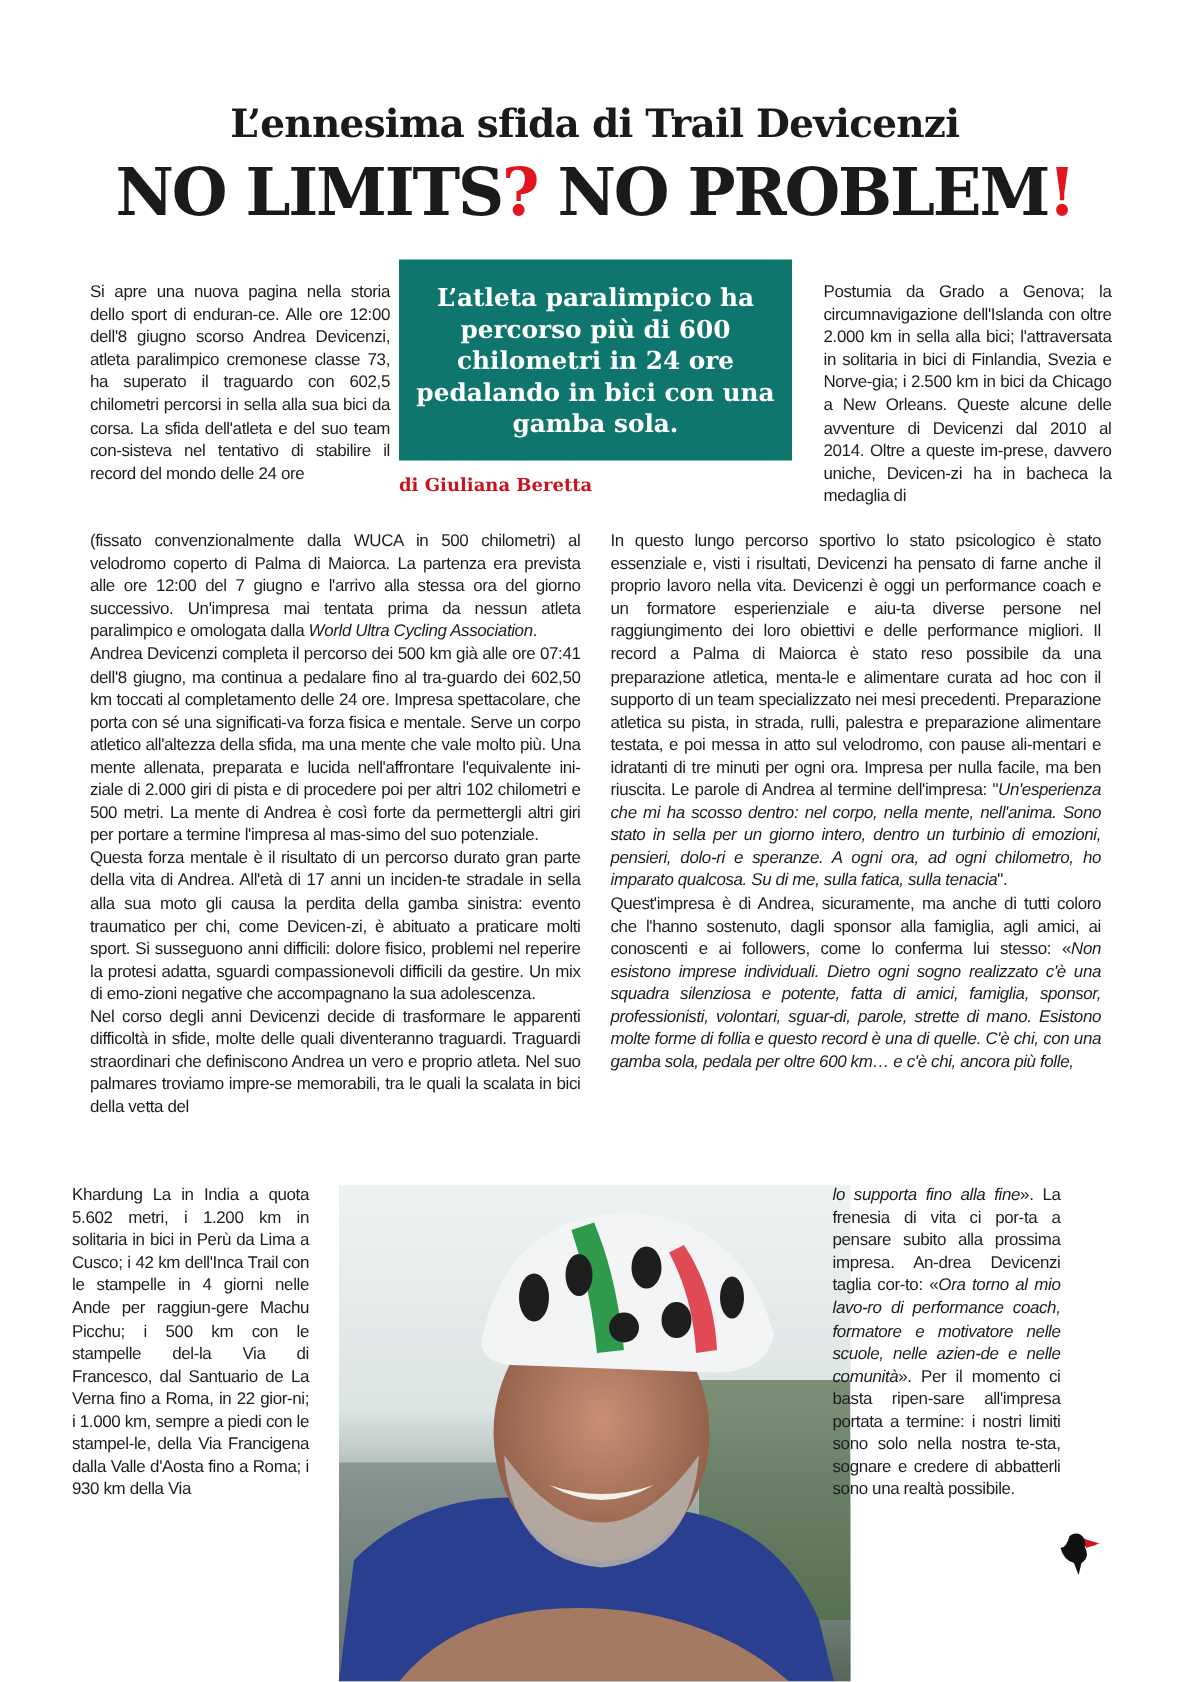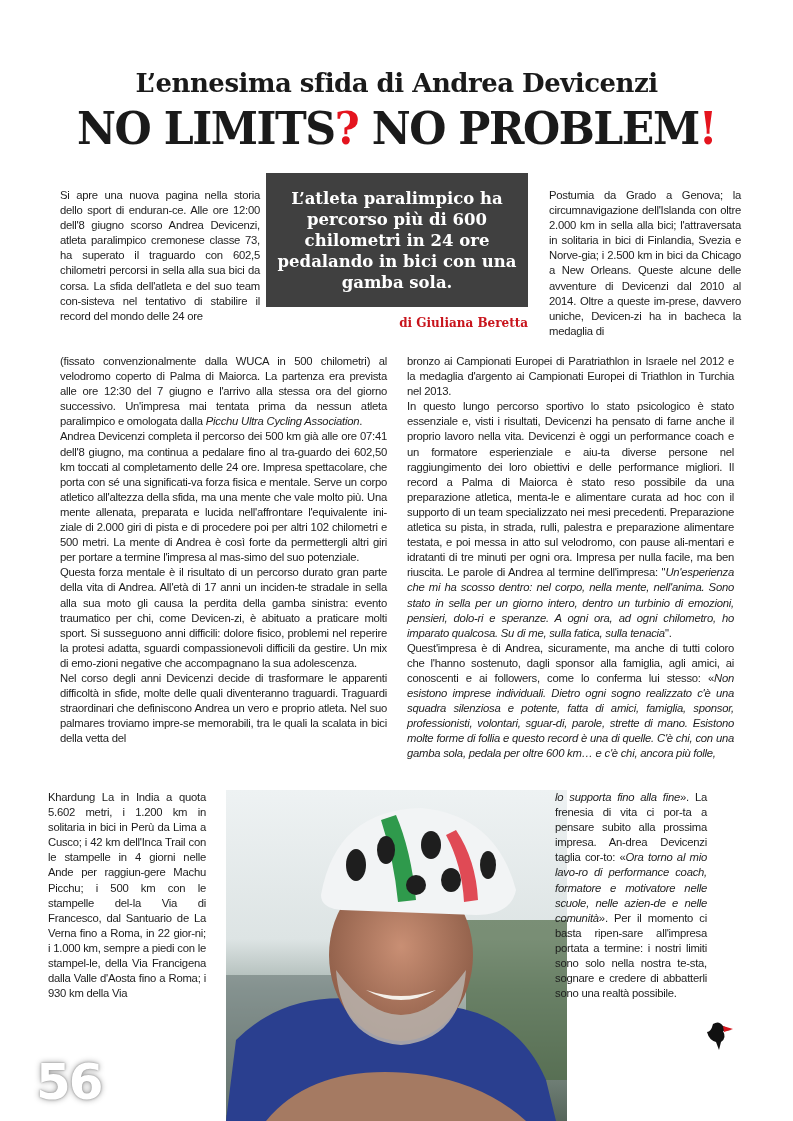--- a/index.html
+++ b/index.html
@@ -9,24 +9,24 @@
 
   .kicker { position: absolute; left: 0; width: 793px; top: 68px; text-align: center;
             font-family: "DejaVu Serif", serif; font-weight: bold; font-size: 26px;
             letter-spacing: -0.5px; color: #1a1a1a; margin: 0; }
   .headline { position: absolute; left: 0; width: 793px; top: 103px; text-align: center;
               font-family: "DejaVu Serif", serif; font-weight: bold; font-size: 44px;
               letter-spacing: -1.5px; color: #1a1a1a; margin: 0; line-height: 52px; transform: scaleX(0.97); }
   .headline .accent { color: #e4141e; }
 
   .callout { position: absolute; left: 266px; top: 173px; width: 262px; height: 134px;
-             background: #404040; color: #ffffff; display: flex; align-items: center; justify-content: center;
+             background: #0f766e; color: #ffffff; display: flex; align-items: center; justify-content: center;
              text-align: center; font-family: "DejaVu Serif", serif; font-weight: bold; font-size: 16.5px;
              line-height: 21px; padding: 0 10px; box-sizing: border-box; }
-  .byline { position: absolute; left: 266px; top: 316px; width: 262px; text-align: right;
+  .byline { position: absolute; left: 266px; top: 316px; width: 262px; text-align: left;
             font-family: "DejaVu Serif", serif; font-weight: bold; font-size: 12px; color: #c8141c; }
 
   .txt { position: absolute; font-size: 11.3px; line-height: 15.1px; text-align: justify;
          color: #1d1d1d; letter-spacing: -0.25px; margin: 0; }
   .txt p { margin: 0; text-indent: 0; }
   .txt em { font-style: italic; }
 
   #col-left-top { left: 60px; top: 188px; width: 200px; }
   #col-right-top { left: 549px; top: 188px; width: 192px; }
   #col-left-mid { left: 60px; top: 354px; width: 327px; }
@@ -40,46 +40,45 @@
   .page-number { position: absolute; left: 36px; top: 1053px; font-family: "DejaVu Sans", sans-serif;
                  font-weight: bold; font-size: 50px; color: #ffffff; letter-spacing: -2px;
                  text-shadow: 0 0 6px #9a9a9a, 0 0 2px #7a7a7a; }
   .logo { position: absolute; left: 705px; top: 1020px; width: 30px; height: 32px; }
 </style>
 </head>
 <body>
 
 <div class="page">
 
-  <h2 class="kicker">L’ennesima sfida di Andrea Devicenzi</h2>
+  <h2 class="kicker">L’ennesima sfida di Trail Devicenzi</h2>
 
   <h1 class="headline"><span>NO LIMITS</span><span class="accent">?</span><span> NO PROBLEM</span><span class="accent">!</span></h1>
 
   <div class="callout">
     <span>L’atleta paralimpico ha percorso più di 600 chilometri in 24 ore pedalando in bici con una gamba sola.</span>
   </div>
   <div class="byline">di Giuliana Beretta</div>
 
   <div class="txt" id="col-left-top">
     <p>Si apre una nuova pagina nella storia dello sport di enduran-ce. Alle ore 12:00 dell'8 giugno scorso Andrea Devicenzi, atleta paralimpico cremonese classe 73, ha superato il traguardo con 602,5 chilometri percorsi in sella alla sua bici da corsa. La sfida dell'atleta e del suo team con-sisteva nel tentativo di stabilire il record del mondo delle 24 ore</p>
   </div>
 
   <div class="txt" id="col-right-top">
     <p>Postumia da Grado a Genova; la circumnavigazione dell'Islanda con oltre 2.000 km in sella alla bici; l'attraversata in solitaria in bici di Finlandia, Svezia e Norve-gia; i 2.500 km in bici da Chicago a New Orleans. Queste alcune delle avventure di Devicenzi dal 2010 al 2014. Oltre a queste im-prese, davvero uniche, Devicen-zi ha in bacheca la medaglia di</p>
   </div>
 
   <div class="txt" id="col-left-mid">
-    <p><span>(fissato convenzionalmente dalla WUCA in 500 chilometri) al velodromo coperto di Palma di Maiorca. La partenza era prevista alle ore 12:30 del 7 giugno e l'arrivo alla stessa ora del giorno successivo. Un'impresa mai tentata prima da nessun atleta paralimpico e omologata dalla </span><em>Picchu Ultra Cycling Association</em><span>.</span></p>
+    <p><span>(fissato convenzionalmente dalla WUCA in 500 chilometri) al velodromo coperto di Palma di Maiorca. La partenza era prevista alle ore 12:00 del 7 giugno e l'arrivo alla stessa ora del giorno successivo. Un'impresa mai tentata prima da nessun atleta paralimpico e omologata dalla </span><em>World Ultra Cycling Association</em><span>.</span></p>
     <p>Andrea Devicenzi completa il percorso dei 500 km già alle ore 07:41 dell'8 giugno, ma continua a pedalare fino al tra-guardo dei 602,50 km toccati al completamento delle 24 ore. Impresa spettacolare, che porta con sé una significati-va forza fisica e mentale. Serve un corpo atletico all'altezza della sfida, ma una mente che vale molto più. Una mente allenata, preparata e lucida nell'affrontare l'equivalente ini-ziale di 2.000 giri di pista e di procedere poi per altri 102 chilometri e 500 metri. La mente di Andrea è così forte da permettergli altri giri per portare a termine l'impresa al mas-simo del suo potenziale.</p>
     <p>Questa forza mentale è il risultato di un percorso durato gran parte della vita di Andrea. All'età di 17 anni un inciden-te stradale in sella alla sua moto gli causa la perdita della gamba sinistra: evento traumatico per chi, come Devicen-zi, è abituato a praticare molti sport. Si susseguono anni difficili: dolore fisico, problemi nel reperire la protesi adatta, sguardi compassionevoli difficili da gestire. Un mix di emo-zioni negative che accompagnano la sua adolescenza.</p>
     <p>Nel corso degli anni Devicenzi decide di trasformare le apparenti difficoltà in sfide, molte delle quali diventeranno traguardi. Traguardi straordinari che definiscono Andrea un vero e proprio atleta. Nel suo palmares troviamo impre-se memorabili, tra le quali la scalata in bici della vetta del</p>
   </div>
 
   <div class="txt" id="col-right-mid">
-    <p>bronzo ai Campionati Europei di Paratriathlon in Israele nel 2012 e la medaglia d'argento ai Campionati Europei di Triathlon in Turchia nel 2013.</p>
     <p><span>In questo lungo percorso sportivo lo stato psicologico è stato essenziale e, visti i risultati, Devicenzi ha pensato di farne anche il proprio lavoro nella vita. Devicenzi è oggi un performance coach e un formatore esperienziale e aiu-ta diverse persone nel raggiungimento dei loro obiettivi e delle performance migliori. Il record a Palma di Maiorca è stato reso possibile da una preparazione atletica, menta-le e alimentare curata ad hoc con il supporto di un team specializzato nei mesi precedenti. Preparazione atletica su pista, in strada, rulli, palestra e preparazione alimentare testata, e poi messa in atto sul velodromo, con pause ali-mentari e idratanti di tre minuti per ogni ora. Impresa per nulla facile, ma ben riuscita. Le parole di Andrea al termine dell'impresa: "</span><em>Un'esperienza che mi ha scosso dentro: nel corpo, nella mente, nell'anima. Sono stato in sella per un giorno intero, dentro un turbinio di emozioni, pensieri, dolo-ri e speranze. A ogni ora, ad ogni chilometro, ho imparato qualcosa. Su di me, sulla fatica, sulla tenacia</em><span>".</span></p>
     <p><span>Quest'impresa è di Andrea, sicuramente, ma anche di tutti coloro che l'hanno sostenuto, dagli sponsor alla famiglia, agli amici, ai conoscenti e ai followers, come lo conferma lui stesso: «</span><em>Non esistono imprese individuali. Dietro ogni sogno realizzato c'è una squadra silenziosa e potente, fatta di amici, famiglia, sponsor, professionisti, volontari, sguar-di, parole, strette di mano. Esistono molte forme di follia e questo record è una di quelle. C'è chi, con una gamba sola, pedala per oltre 600 km… e c'è chi, ancora più folle,</em></p>
   </div>
 
   <div class="txt" id="col-left-bottom">
     <p>Khardung La in India a quota 5.602 metri, i 1.200 km in solitaria in bici in Perù da Lima a Cusco; i 42 km dell'Inca Trail con le stampelle in 4 giorni nelle Ande per raggiun-gere Machu Picchu; i 500 km con le stampelle del-la Via di Francesco, dal Santuario de La Verna fino a Roma, in 22 gior-ni; i 1.000 km, sempre a piedi con le stampel-le, della Via Francigena dalla Valle d'Aosta fino a Roma; i 930 km della Via</p>
   </div>
 
   <div class="photo">
     <svg width="341" height="331" viewBox="0 0 341 331">
@@ -114,20 +113,19 @@
         <ellipse cx="262" cy="75" rx="8" ry="14"></ellipse>
         <ellipse cx="190" cy="95" rx="10" ry="10"></ellipse>
       </g>
     </svg>
   </div>
 
   <div class="txt" id="col-right-bottom">
     <p><em>lo supporta fino alla fine</em><span>». La frenesia di vita ci por-ta a pensare subito alla prossima impresa. An-drea Devicenzi taglia cor-to: «</span><em>Ora torno al mio lavo-ro di performance coach, formatore e motivatore nelle scuole, nelle azien-de e nelle comunità</em><span>». Per il momento ci basta ripen-sare all'impresa portata a termine: i nostri limiti sono solo nella nostra te-sta, sognare e credere di abbatterli sono una realtà possibile.</span></p>
   </div>
 
-  <div class="page-number">56</div>
 
   <svg class="logo" viewBox="0 0 30 32">
     <path d="M8 4 Q14 0 18 6 L26 10 L18 11 Q22 18 16 22 L14 30 L11 22 Q4 20 2 12 Q6 12 8 4 Z" fill="#111111"></path>
     <path d="M18 6 L28 9 L19 12 Z" fill="#d6141c"></path>
   </svg>
 
 </div>
 
 </body></html>

